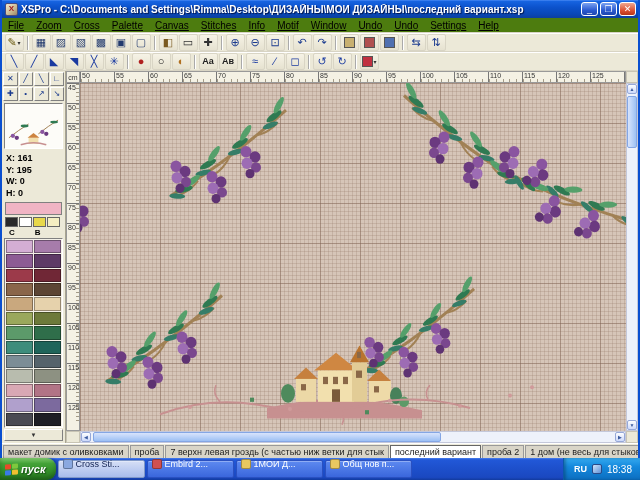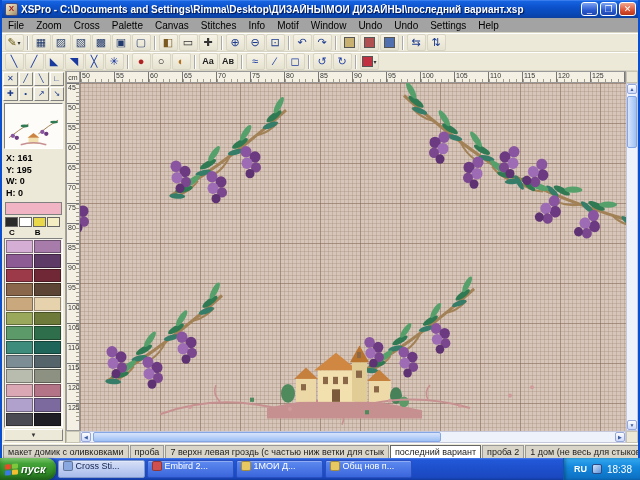--- a/index.html
+++ b/index.html
@@ -13,21 +13,21 @@
     background:linear-gradient(180deg,#4a8af4 0%,#1663e0 8%,#0c52cc 40%,#0947b4 80%,#0c3f9e 100%);}
   .title-icon{width:13px;height:13px;margin:0 3px 0 1px;flex:none;border:1px solid #4a4a7a;border-radius:2px;
     background:linear-gradient(135deg,#f4e8d0 0%,#c8b890 60%,#9a8868 100%);color:#a02020;font-size:8px;font-weight:bold;
     display:flex;align-items:center;justify-content:center;line-height:1;}
   .title-text{flex:1;font-size:10px;font-weight:bold;white-space:nowrap;overflow:hidden;text-shadow:1px 1px 1px #00134a;}
   .tb-ctrl{width:17px;height:14px;margin-left:2px;flex:none;border:1px solid #fff;border-radius:3px;font-size:9px;color:#fff;
     display:flex;align-items:center;justify-content:center;line-height:1;}
   .tb-ctrl.minb,.tb-ctrl.maxb{background:linear-gradient(180deg,#7aa2f2 0%,#2a5ad0 60%,#1e46b0 100%);}
   .tb-ctrl.closeb{background:linear-gradient(180deg,#f0a890 0%,#dd5335 60%,#b83418 100%);}
 
-  .menubar{height:15px;flex:none;display:flex;align-items:flex-end;background:#a3a3a3;border-bottom:1px solid #d8d4c4;font-size:10px;}
+  .menubar{height:15px;flex:none;display:flex;align-items:flex-end;background:#4d7c0f;border-bottom:1px solid #d8d4c4;font-size:10px;text-decoration:underline;}
   .menu-item{padding:1px 6px;white-space:nowrap;}
 
   .toolbar{height:19px;flex:none;display:flex;align-items:center;padding:0 2px;background:#ece9d8;border-bottom:1px solid #d8d4c4;border-top:1px solid #fff;}
   .tb-btn{height:17px;min-width:19px;display:flex;align-items:center;justify-content:center;border:1px solid #d9d5c5;border-radius:2px;
     background:linear-gradient(180deg,#f6f3e6,#e6e2d0);font-size:11px;margin:0 0.5px;padding:0 1px;}
   .tb-glyph{line-height:1;font-size:11px;}
   .tb-glyph.small{font-size:9px;font-weight:bold;}
   .tb-box{width:11px;height:11px;border:1px solid #555;display:inline-block;}
   .tb-dd{font-size:6px;color:#333;margin-left:1px;}
   .tb-sep{width:1px;height:14px;background:#aaa;margin:0 3px;box-shadow:1px 0 0 #fff;flex:none;}
@@ -95,21 +95,21 @@
   
   .taskbar{height:22px;flex:none;display:flex;align-items:stretch;
     background:linear-gradient(180deg,#4a80ee 0%,#2258d8 8%,#1e50cc 45%,#1a48c0 88%,#123a9e 100%);}
   .start-btn{flex:none;display:flex;align-items:center;gap:3px;padding:0 10px 0 5px;color:#fff;font-weight:bold;font-style:italic;font-size:11px;
     background:linear-gradient(180deg,#7cc66a 0%,#44a338 25%,#338f29 60%,#277b20 100%);border-radius:0 9px 9px 0;
     text-shadow:1px 1px 1px #1a4a1a;box-shadow:inset 0 -3px 5px rgba(0,0,0,.25),2px 0 3px rgba(0,0,0,.3);}
   .winflag{width:13px;height:11px;display:grid;grid-template-columns:6px 6px;grid-template-rows:5px 5px;gap:1px;transform:skewY(-6deg);}
   .winflag span{border-radius:1px;}
   .wf-r{background:#e84a2a;} .wf-g{background:#7ec83e;} .wf-b{background:#3a7ae8;} .wf-y{background:#f0c030;}
   .tasks{flex:1;display:flex;gap:2px;padding:2px;overflow:hidden;}
-  .task{flex:none;width:87px;display:flex;align-items:flex-start;gap:3px;padding:0 4px;border-radius:2px;color:#fff;font-size:9px;
+  .task{flex:none;width:87px;display:flex;align-items:flex-end;gap:3px;padding:8px 4px;border-radius:2px;color:#fff;font-size:9px;
     background:linear-gradient(180deg,#5e8af0,#3a66dc);border:1px solid #2a50c0;box-shadow:inset 0 1px 0 rgba(255,255,255,.3);}
   .task.active{background:linear-gradient(180deg,#d6dff6,#a8bcec);color:#102050;border-color:#8098c8;}
   .task-ic{width:10px;height:10px;border-radius:2px;flex:none;border:1px solid rgba(0,0,0,.3);}
   .task-label{overflow:hidden;text-overflow:ellipsis;white-space:nowrap;}
   .tray{flex:none;display:flex;align-items:center;gap:5px;padding:0 8px 0 10px;color:#fff;font-size:10px;
     background:linear-gradient(180deg,#35aaf0 0%,#1488dc 40%,#0c6ec0 100%);border-left:1px solid #0a5aa8;box-shadow:inset 2px 0 3px rgba(0,0,0,.25);}
   .tray-lang{font-size:9px;font-weight:bold;}
   .tray-icon{width:10px;height:10px;border-radius:2px;background:linear-gradient(135deg,#cfe4fa,#5e92d8);border:1px solid #2a4a88;}
 </style>
 </head>

